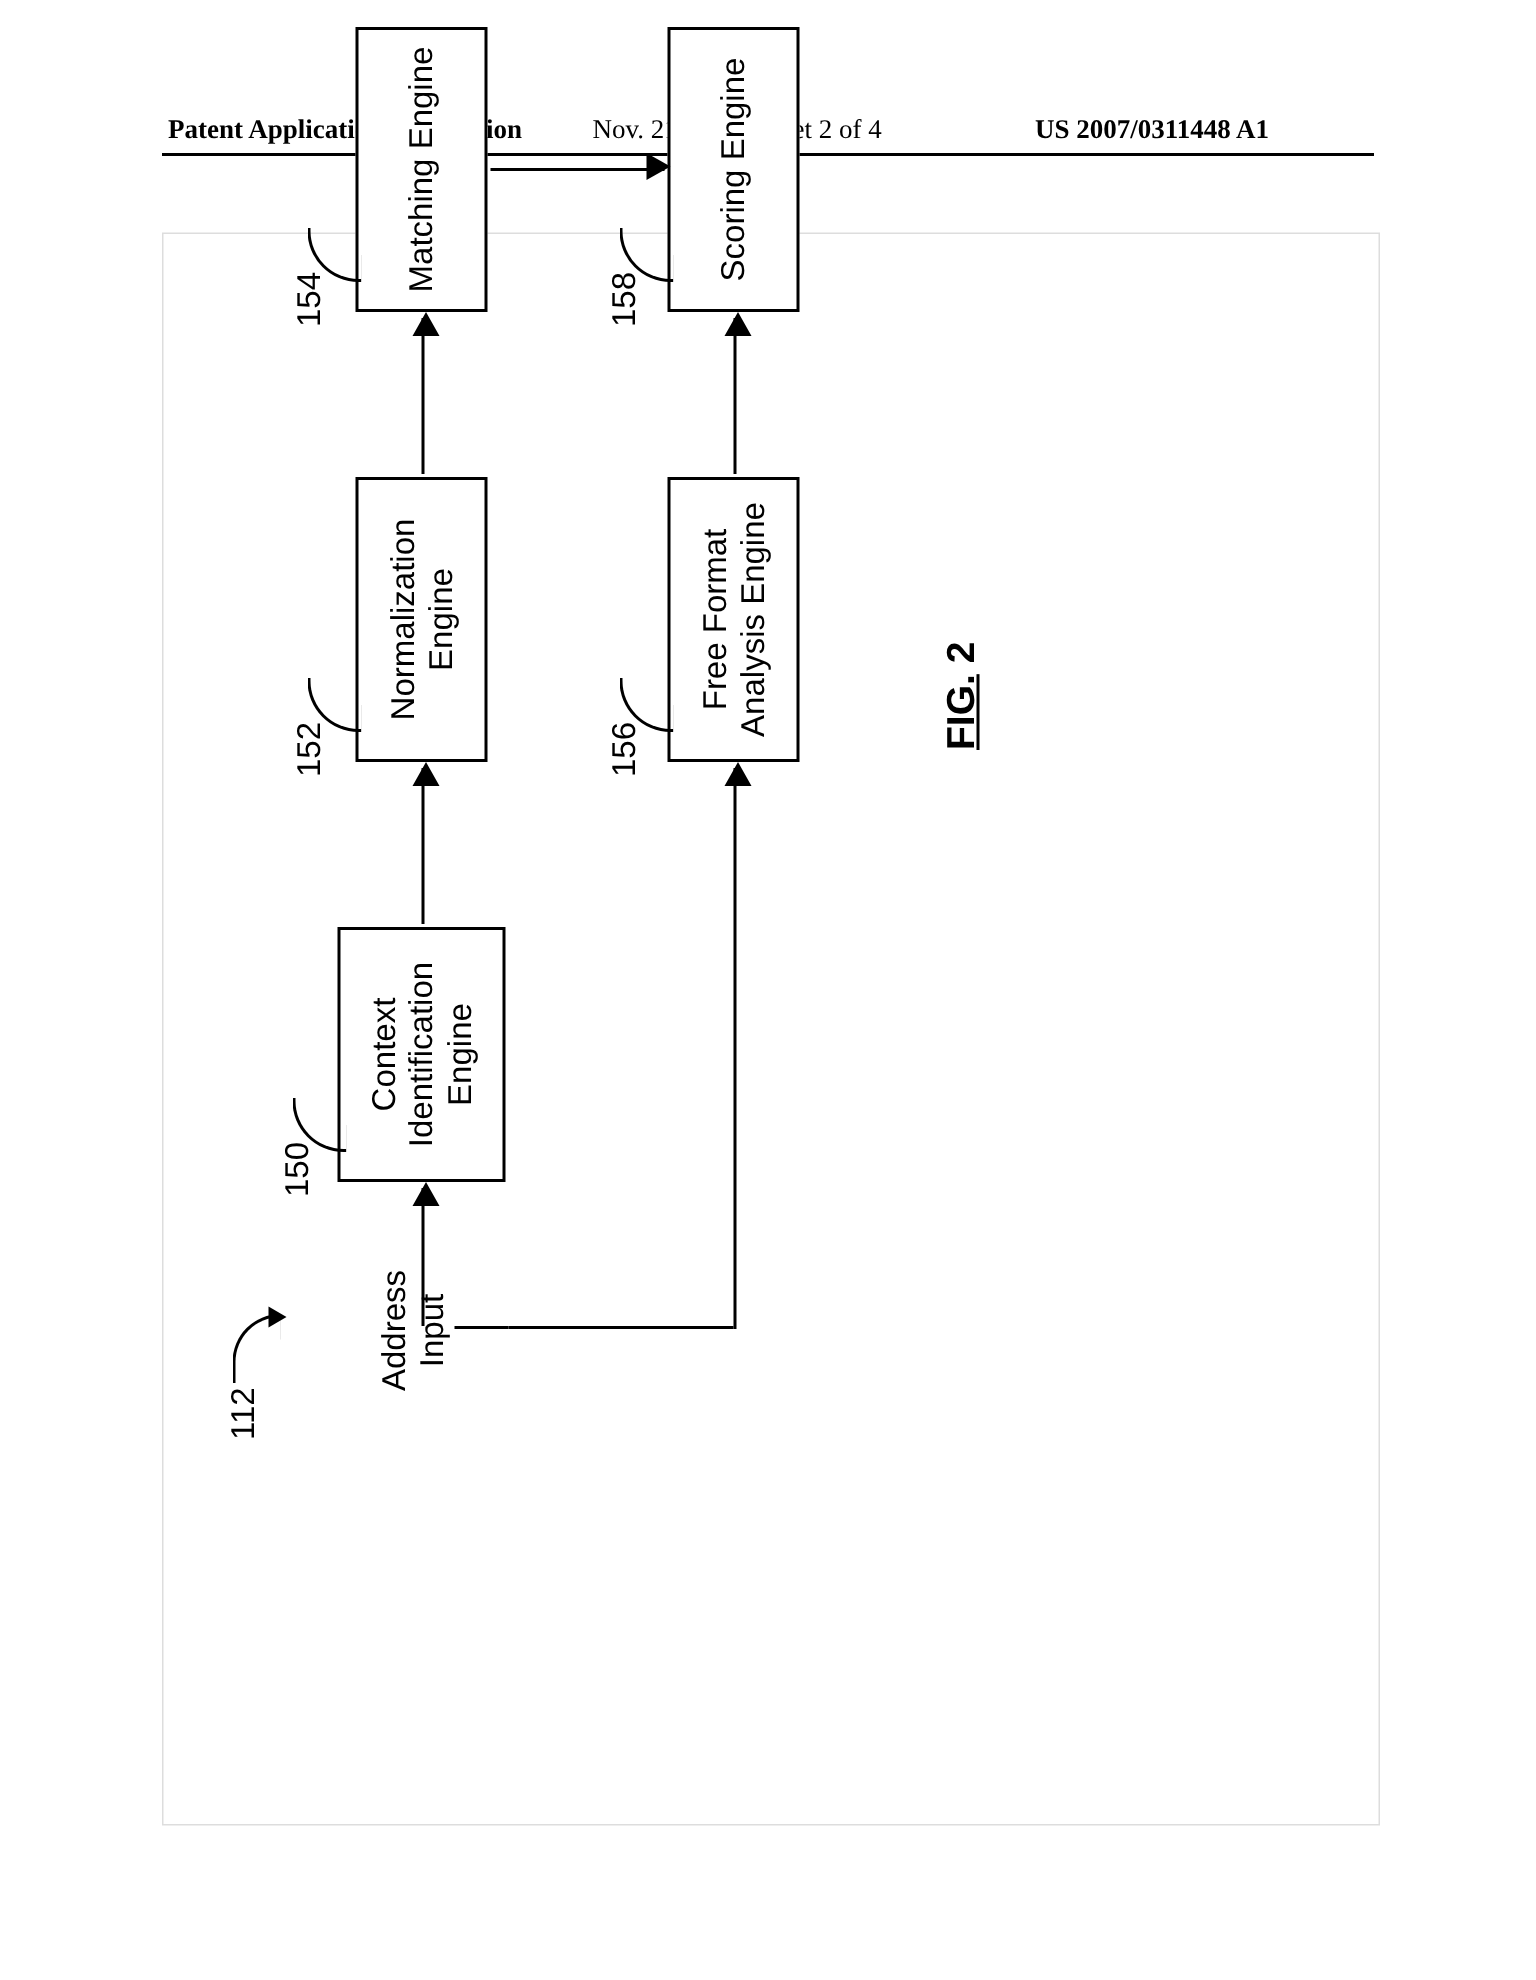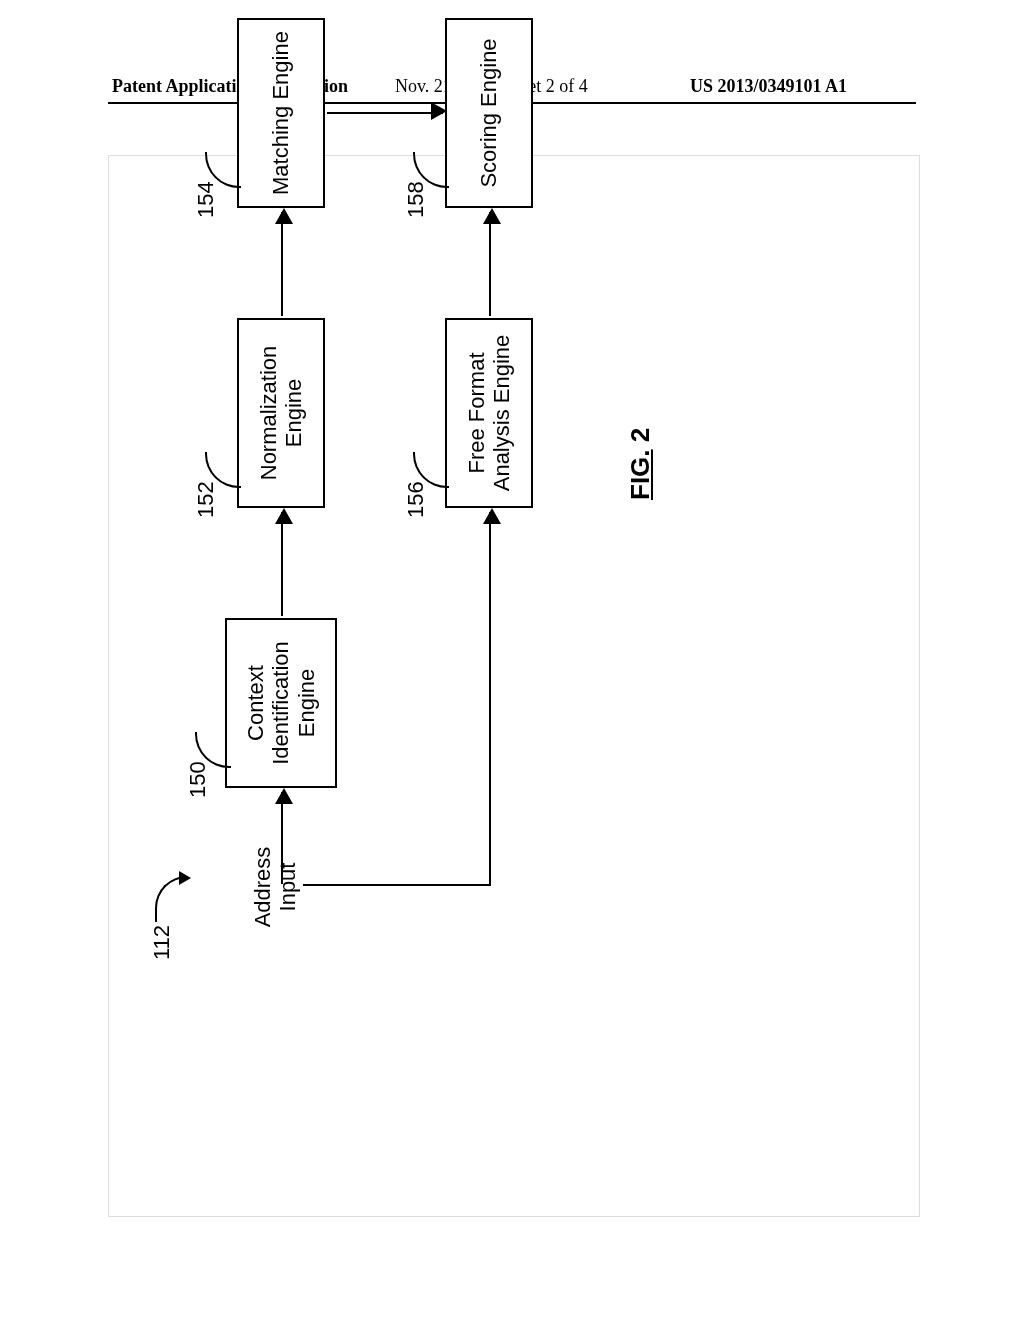--- a/index.html
+++ b/index.html
@@ -174,21 +174,21 @@
     border-left: 7px solid transparent;
     border-right: 7px solid transparent;
   }
 </style>
 </head>
 <body>
 
 <div class="header">
   <span class="header-left">Patent Application Publication</span>
   <span class="header-center">Nov. 21, 2013  Sheet 2 of 4</span>
-  <span class="header-right">US 2013/0349101 A1</span>
+  <span class="header-right">US 2007/0311448 A1</span>
 </div>
 <div class="header-rule"></div>
 
 <div class="page-frame"></div>
 
 <div class="rotwrap">
   <div class="diagram">
 
     <span class="refnum" style="left:20px; top:24px;">112</span>
     <div class="leader112" style="left:58px; top:30px;"></div>

